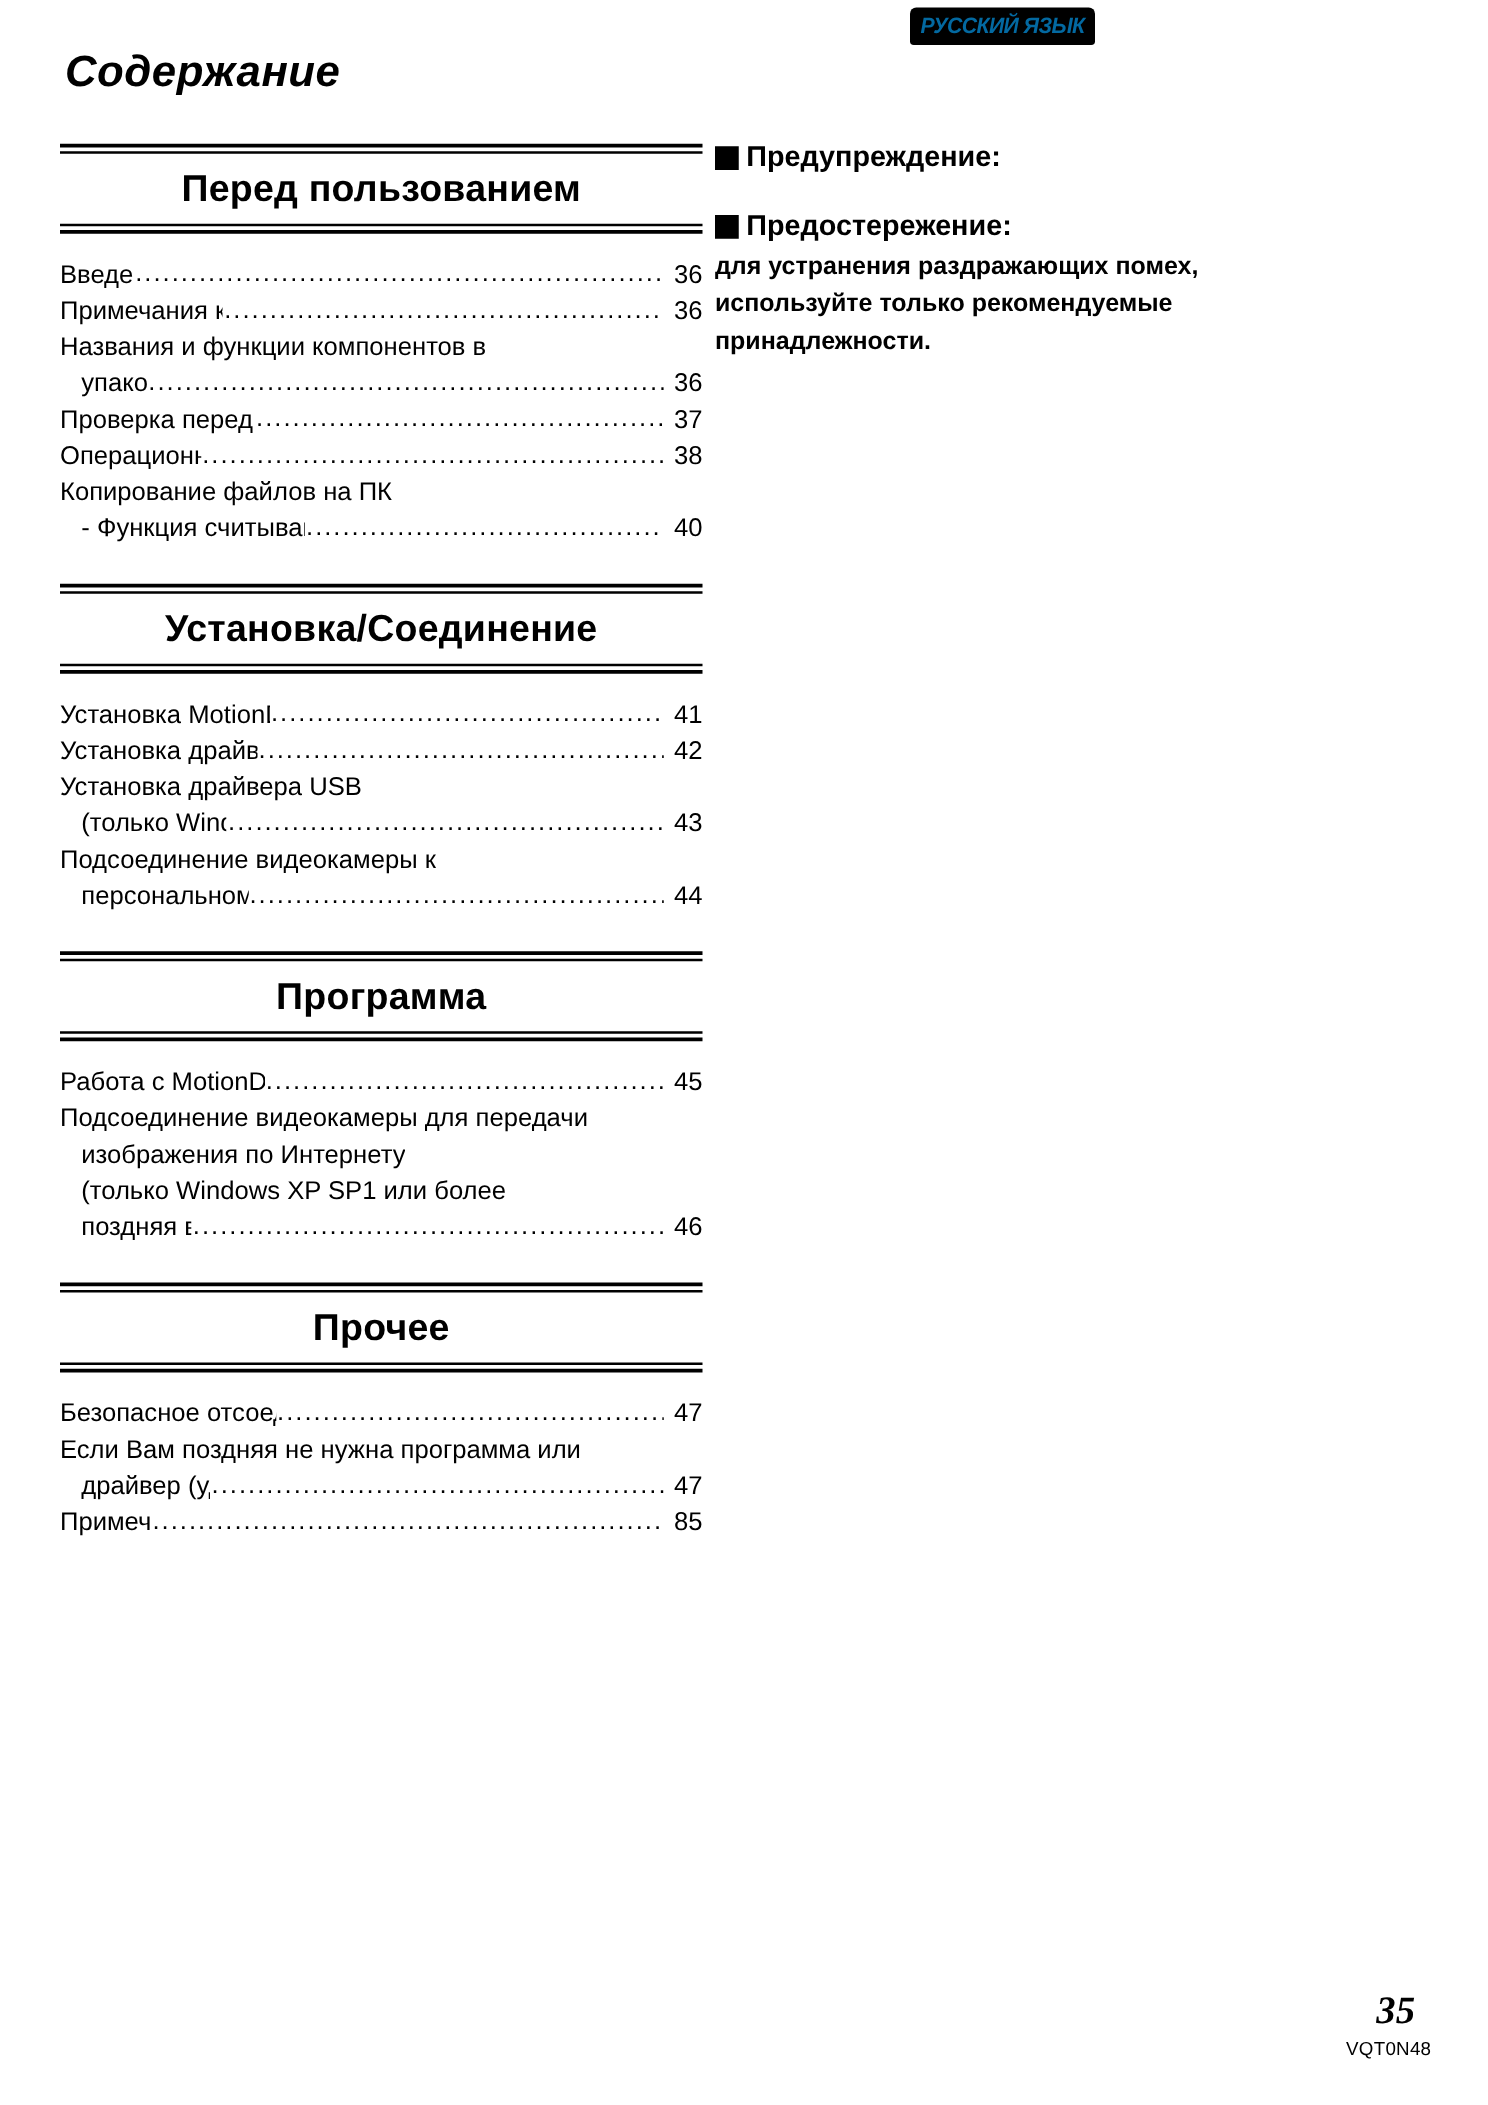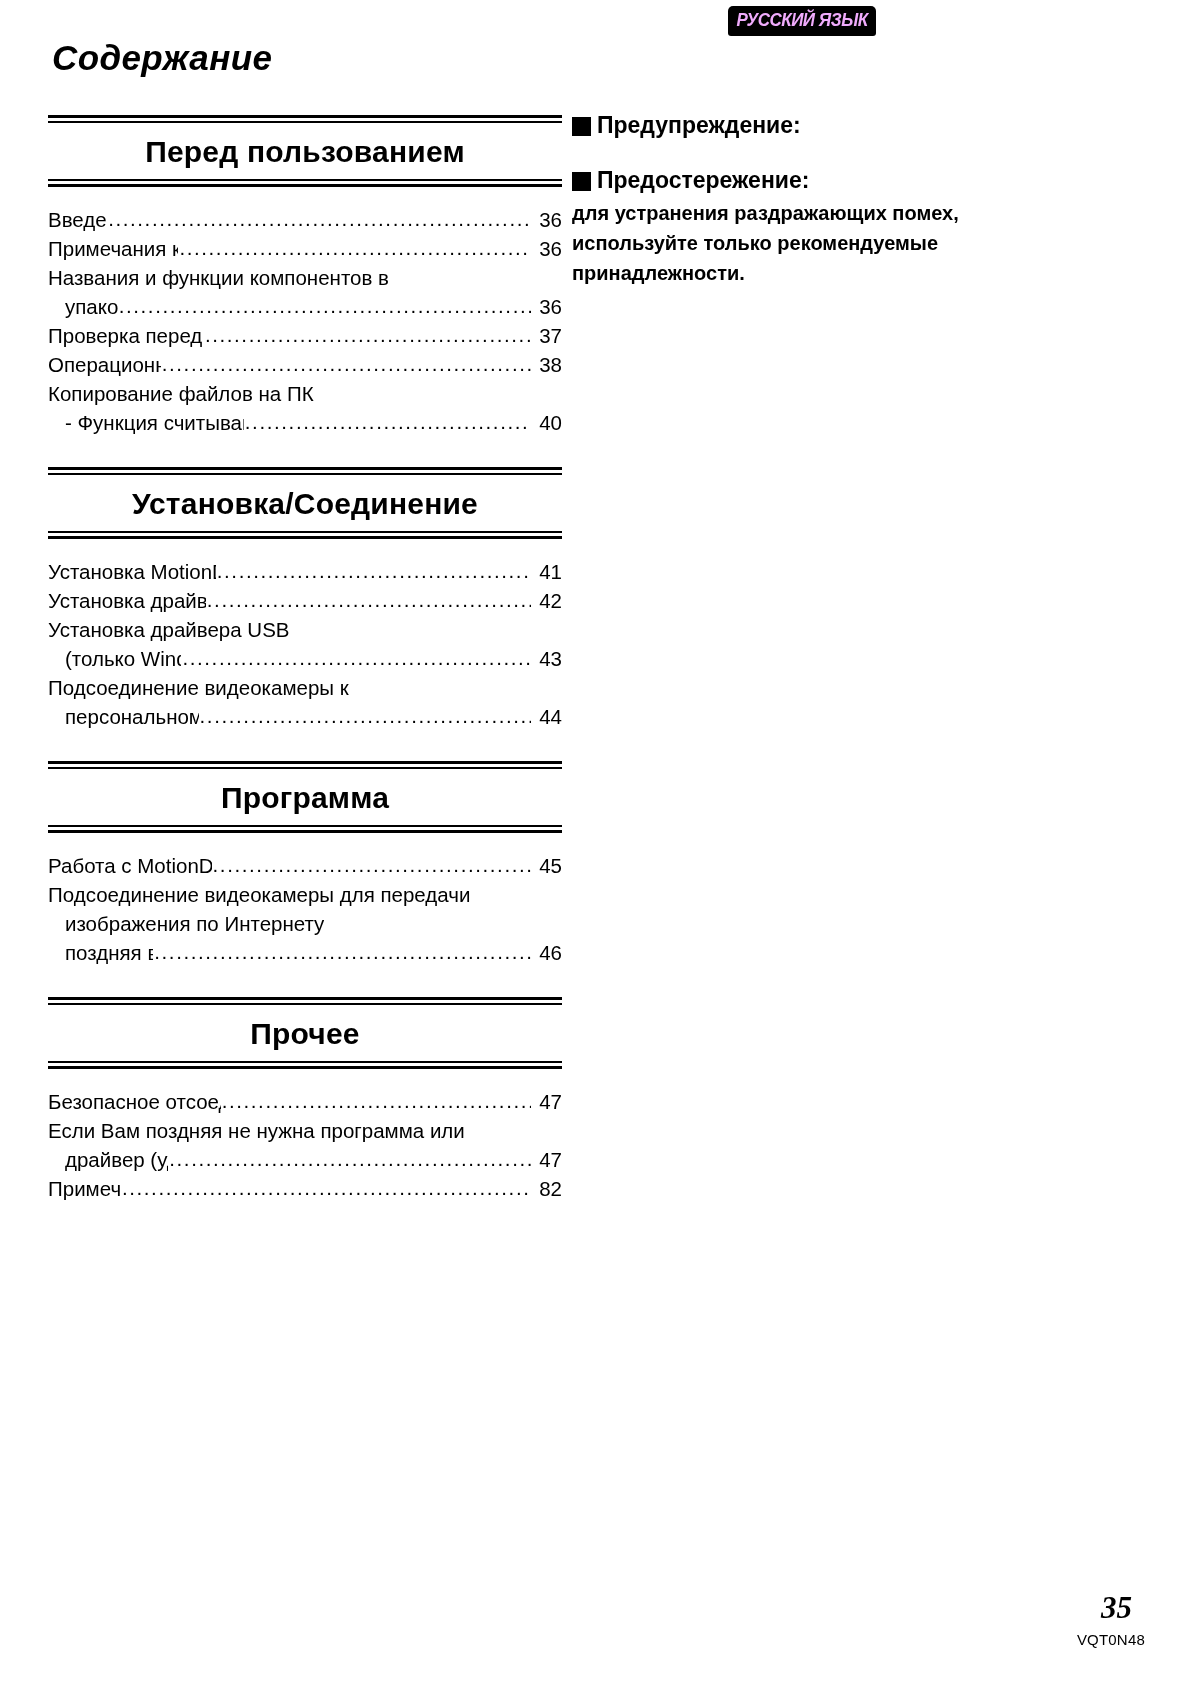--- a/index.html
+++ b/index.html
@@ -24,21 +24,21 @@
     width: 148px;
     height: 30px;
     background: #000000;
     border-radius: 5px 5px 3px 3px;
     display: flex;
     align-items: center;
     justify-content: center;
     overflow: hidden;
   }
   .lang-tab-label {
-    color: #f0abfc;
+    color: #0369a1;
     font-size: 17px;
     font-weight: bold;
     font-style: italic;
     letter-spacing: -0.5px;
     transform: scaleY(1.05);
     white-space: nowrap;
   }
 
   
   .page-title {
@@ -277,20 +277,25 @@
           <div class="toc-row nopage">
             <span class="toc-label">Подсоединение видеокамеры для передачи</span>
             <span class="toc-dots nodots"></span>
             <span class="toc-page"></span>
           </div>
           <div class="toc-row indent nopage">
             <span class="toc-label">изображения по Интернету</span>
             <span class="toc-dots nodots"></span>
             <span class="toc-page"></span>
           </div>
+          <div class="toc-row indent nopage">
+            <span class="toc-label">(только Windows XP SP1 или более</span>
+            <span class="toc-dots nodots"></span>
+            <span class="toc-page"></span>
+          </div>
           <div class="toc-row indent">
             <span class="toc-label">поздняя версия)</span>
             <span class="toc-dots"></span>
             <span class="toc-page">46</span>
           </div>
         </div>
       </div>
       <div class="toc-section">
         <div class="rule-double-top"></div>
         <div class="section-heading">Прочее</div>
@@ -307,21 +312,21 @@
             <span class="toc-page"></span>
           </div>
           <div class="toc-row indent">
             <span class="toc-label">драйвер (удаление)</span>
             <span class="toc-dots"></span>
             <span class="toc-page">47</span>
           </div>
           <div class="toc-row">
             <span class="toc-label">Примечания</span>
             <span class="toc-dots"></span>
-            <span class="toc-page">82</span>
+            <span class="toc-page">85</span>
           </div>
         </div>
       </div>
     </div>
 </div>
 
 <div class="col-right">
   <div id="warn-root">
       <div class="warn-block">
         <div class="warn-head">

